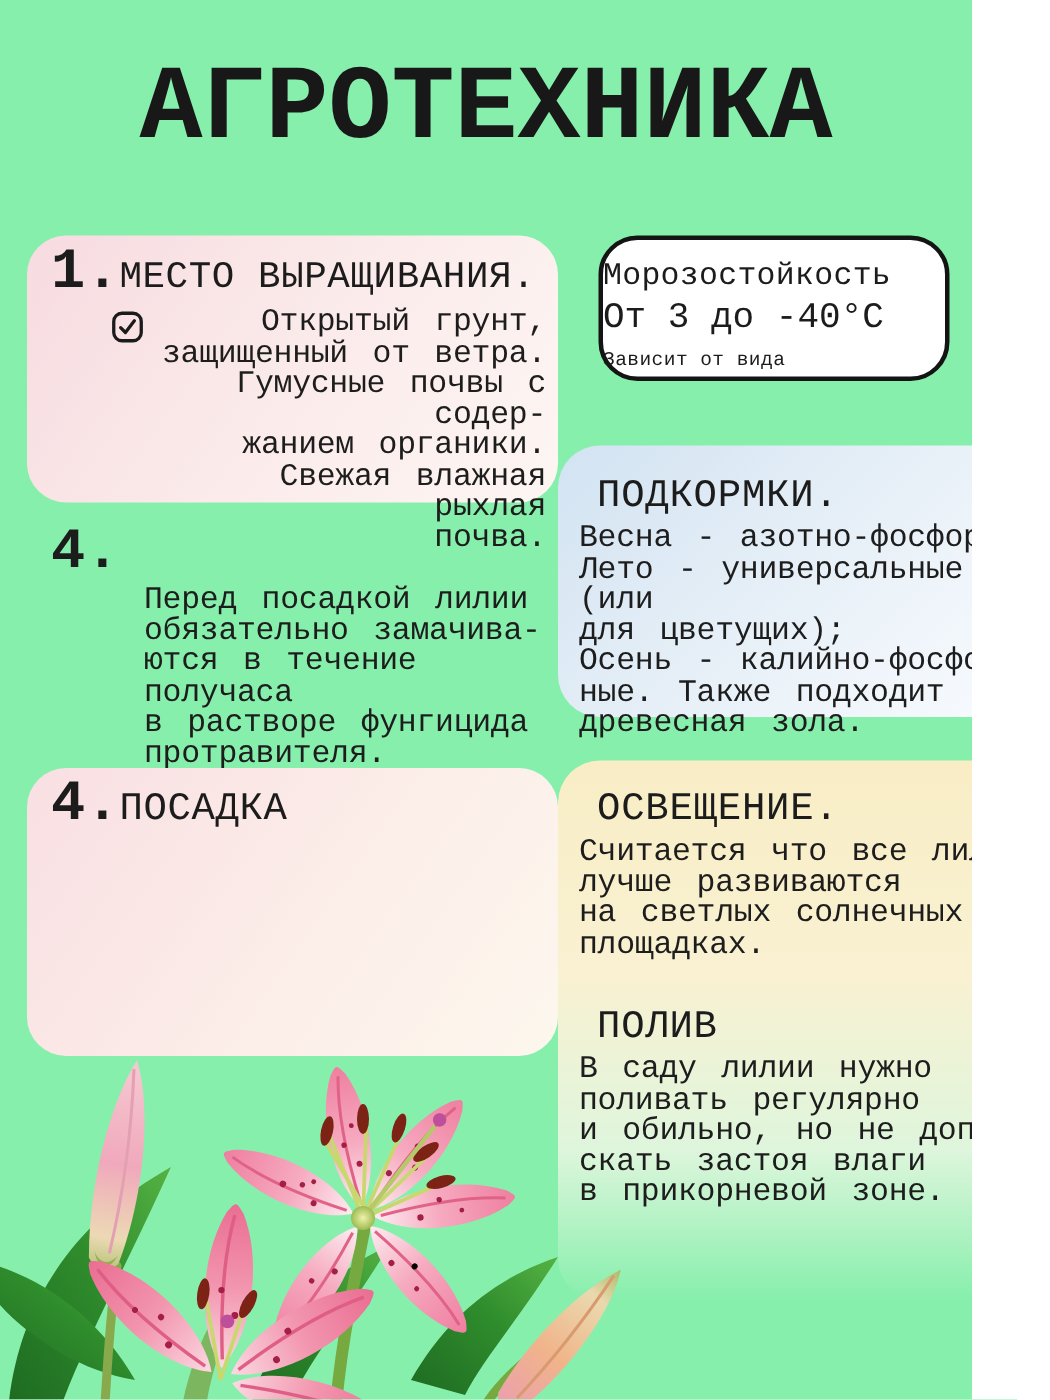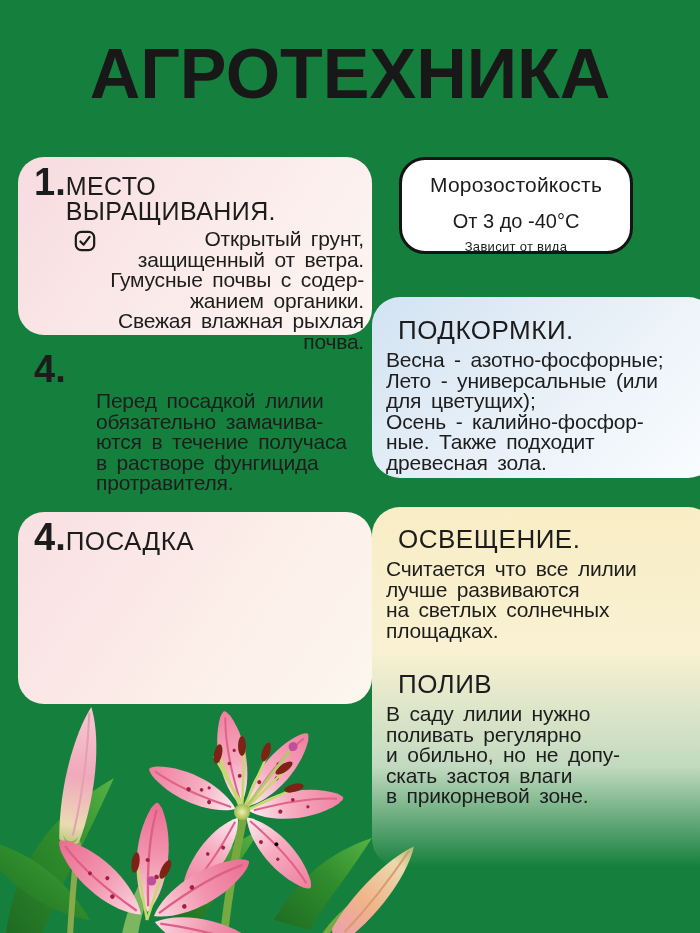--- a/index.html
+++ b/index.html
@@ -1,22 +1,22 @@
 <!DOCTYPE html>
 <html lang="ru"><head>
 <meta charset="utf-8">
 <style>
   html,body{margin:0;padding:0;}
   body{background:#ffffff;}
   .page{
     position:relative;
-    width:700px;height:933px;
-    background:#15803d;
+    width:648px;height:933px;
+    background:#86efac;
     overflow:hidden;
-    font-family:Liberation Sans, sans-serif;
+    font-family:Liberation Mono, monospace;
     color:#1c1c1c;
   }
   .title{
     position:absolute;top:34px;left:0;width:100%;
     text-align:center;
     font-size:70px;font-weight:700;letter-spacing:0px;
     color:#181818;white-space:nowrap;
   }
   .card{position:absolute;border-radius:26px;box-sizing:border-box;}
   .card-pink1{
@@ -43,24 +43,24 @@
     white-space:pre-line;color:#1d1d1d;
   }
   .check-row{display:flex;gap:8px;margin:5px 0 0 40px;text-align:right;}
   .check-row .body{flex:1;}
   .checkbox{flex:0 0 auto;margin-top:1px;}
   .indent-body{margin:3px 0 0 62px;}
 
   .frost{
     position:absolute;left:399px;top:157px;width:234px;height:97px;
     border:3px solid #141414;border-radius:26px;box-sizing:border-box;
-    text-align:center;padding-top:13px;background:#ffffff;
+    text-align:left;padding-top:13px;background:#ffffff;
   }
   .frost-line1{font-size:21px;font-weight:500;letter-spacing:.2px;}
-  .frost-line2{font-size:20px;font-weight:500;margin-top:13px;}
+  .frost-line2{font-size:24px;font-weight:500;margin-top:3px;}
   .frost-line3{font-size:13px;font-weight:500;margin-top:6px;letter-spacing:.3px;}
 
   .card-blue{
     left:372px;top:297px;width:344px;height:181px;border-radius:28px;
     background:linear-gradient(135deg,#d2e3f2 0%,#e6eff7 45%,#fbfdff 100%);
     padding:20px 8px 0 14px;
   }
   .card-yellow{
     left:372px;top:507px;width:344px;height:360px;border-radius:28px;
     background:linear-gradient(180deg,#f8edc5 0%,#f9f1d2 40%,rgba(252,248,236,.75) 72%,rgba(255,255,255,0) 100%);

